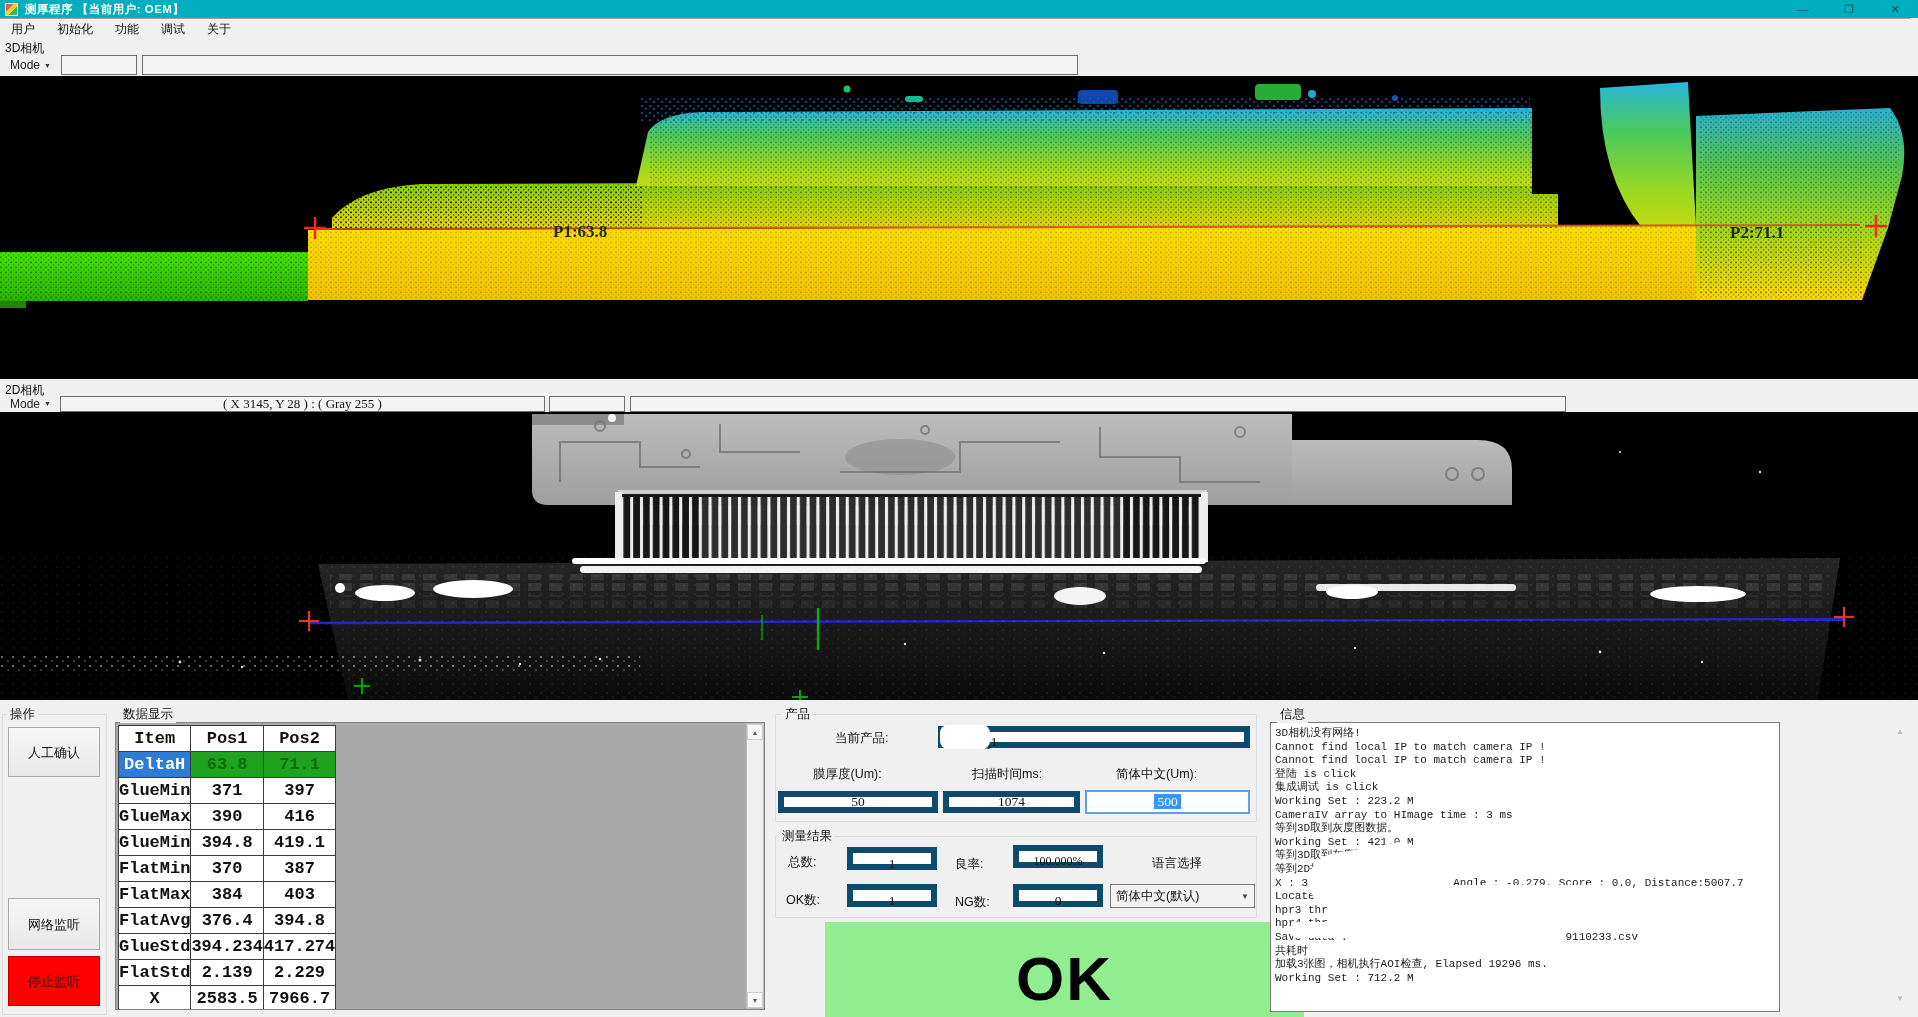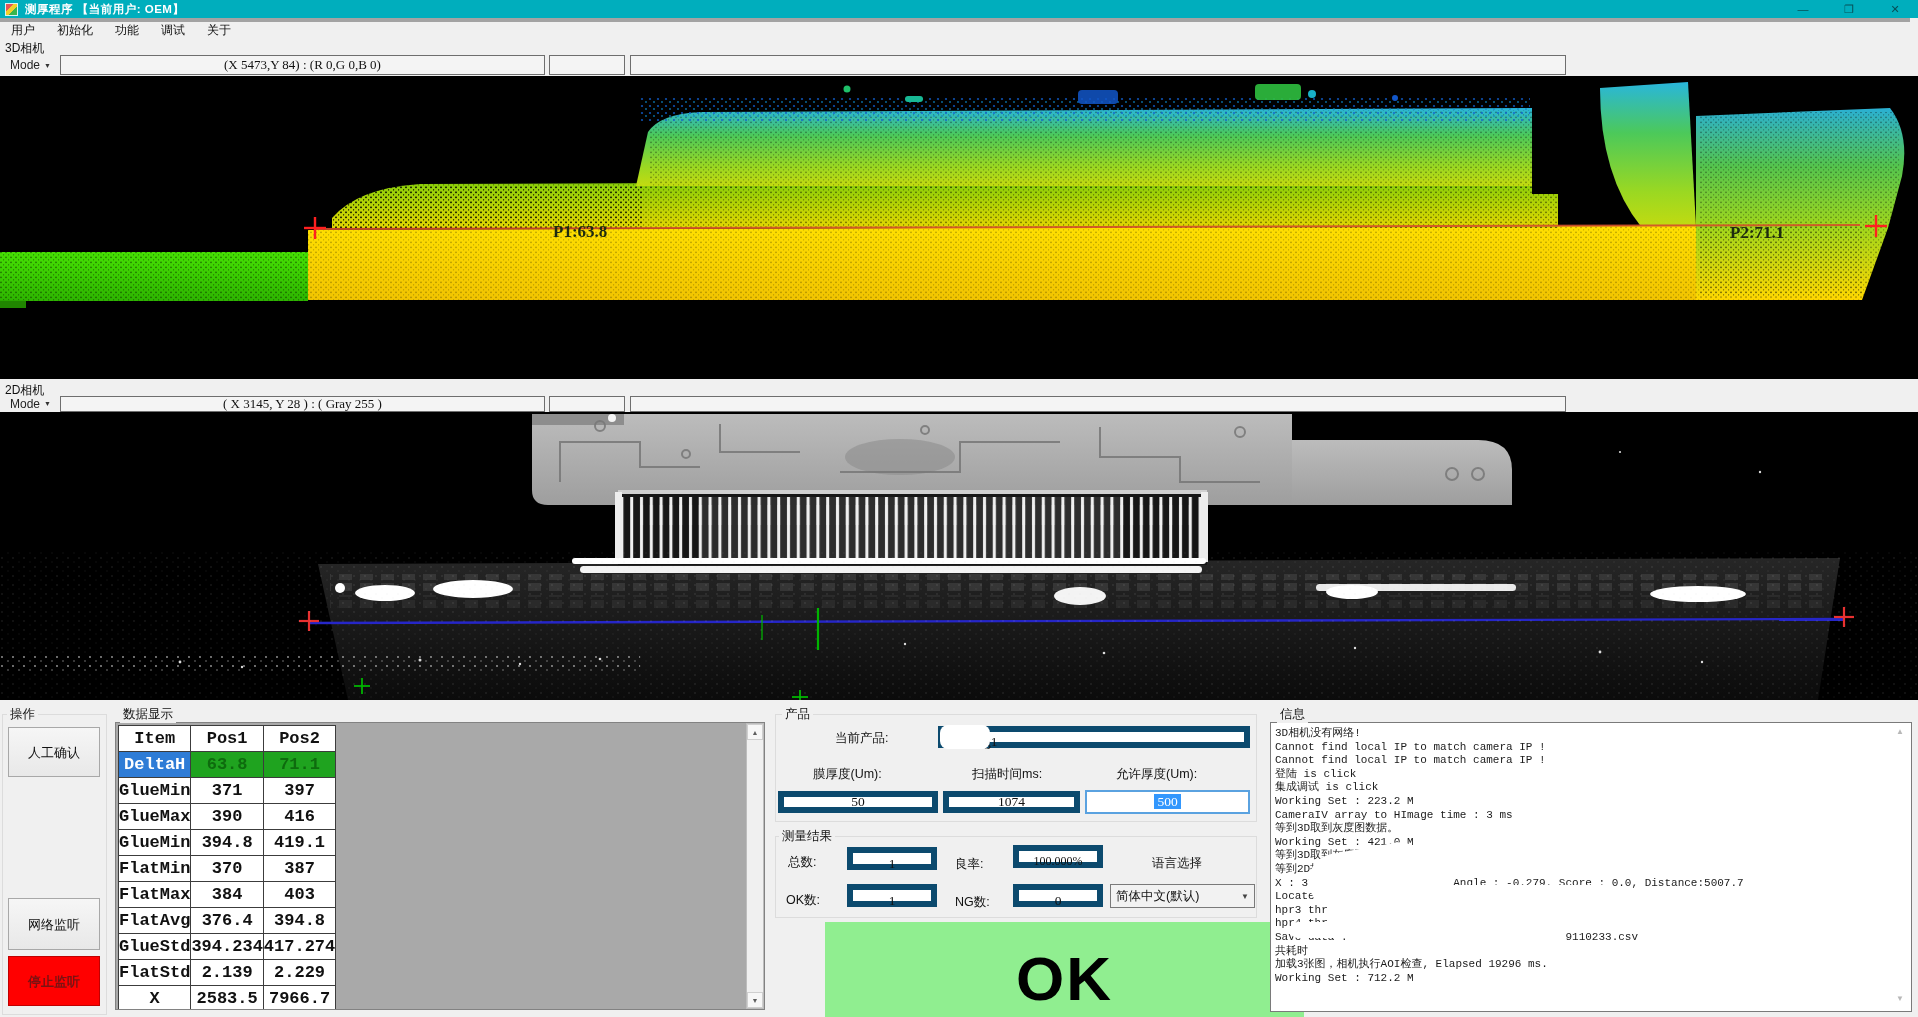--- a/index.html
+++ b/index.html
@@ -7,21 +7,21 @@
     font-family:"Liberation Sans", sans-serif; }
   .abs { position:absolute; }
   
   .titlebar { left:0; top:0; width:1918px; height:18px; background:#00AEBD; display:flex; align-items:center; }
   .app-icon { width:13px; height:13px; margin-left:5px; border:1px solid #d8f4f6;
     background:linear-gradient(135deg,#e85656 0 34%,#f2cf2a 34% 62%,#3ab54d 62%); }
   .title-text { color:#ffffff; font-size:11.5px; font-weight:700; margin-left:7px; letter-spacing:.5px; }
   .win-btns { margin-left:auto; display:flex; }
   .win-btn { width:46px; height:18px; color:#074f57; font-size:11px; text-align:center; line-height:18px; }
   
-  .menubar { left:0; top:18px; width:1910px; height:20px; background:#f0f0f0; border-top:4px solid #a3a3a3; display:flex; align-items:center; }
+  .menubar { left:0; top:18px; width:1910px; height:20px; background:#f0f0f0; border-top:1px solid #a3a3a3; display:flex; align-items:center; }
   .menu-item { font-size:12px; color:#111; padding:0 11px; height:20px; line-height:20px; }
   .cam-label { font-size:12px; color:#111; }
   
   .modebar { display:flex; align-items:center; }
   .mode-btn { font-size:12px; color:#222; padding:1px 6px; display:flex; align-items:center; gap:4px; }
   .mode-caret { font-size:7px; color:#333; }
   .coord-box { height:20px; border:1px solid #6e6e6e; background:#f4f4f4; text-align:center;
     font-family:"Liberation Serif", serif; font-size:13px; color:#111; line-height:18px; }
   
   .grouplabel { font-size:12.5px; color:#111; background:#f0f0f0; padding:0 3px; z-index:3; }
@@ -73,21 +73,20 @@
   <div class="menu-item">调试</div>
   <div class="menu-item">关于</div>
 </div>
 
 <div class="abs cam-label" style="left:5px; top:40px;">3D相机</div>
 <div class="abs modebar" style="left:0; top:54px; width:1918px; height:22px;">
   <div class="mode-btn" style="margin-left:4px;">
     <span>Mode</span>
     <span class="mode-caret">▼</span>
   </div>
-  <div class="coord-box" style="width:485px; margin-left:3px;">(X 5473,Y 84) : (R 0,G 0,B 0)</div>
   <div class="coord-box" style="width:76px; margin-left:4px;"></div>
   <div class="coord-box" style="width:936px; margin-left:5px;"></div>
 </div>
 
 <div class="abs" style="left:0; top:76px; width:1918px; height:303px; background:#000;">
 <svg width="1918" height="303" viewBox="0 0 1918 303" xmlns="http://www.w3.org/2000/svg">
   <defs>
     <linearGradient id="gYellow" x1="0" y1="0" x2="0" y2="1">
       <stop offset="0" stop-color="#ffe000"></stop>
           <stop offset="1" stop-color="#f2c400"></stop>
@@ -355,21 +354,21 @@
 </div>
 
 <div class="abs grouplabel" style="left:782px; top:706px;">产品</div>
 <div class="abs groupbox" style="left:775px; top:714px; width:482px; height:108px;"></div>
 <div class="abs lbl" style="left:835px; top:730px;">当前产品:</div>
 <div class="abs field" style="left:938px; top:726px; width:312px; height:22px; text-align:left; line-height:20px;">
   <span style="padding-left:40px;">g1</span>
 </div>
 <div class="abs lbl" style="left:813px; top:766px;">膜厚度(Um):</div>
 <div class="abs lbl" style="left:972px; top:766px;">扫描时间ms:</div>
-<div class="abs lbl" style="left:1116px; top:766px;">允许厚度(Um):</div>
+<div class="abs lbl" style="left:1116px; top:766px;">简体中文(Um):</div>
 <input class="abs field" style="left: 778px; top: 791px; width: 160px; height: 22px;" value="50">
 <input class="abs field" style="left: 943px; top: 791px; width: 137px; height: 22px;" value="1074">
 <div class="abs field" style="left:1085px; top:790px; width:165px; height:24px; border:2px solid #5aa2e0; line-height:20px;">
   <span class="sel-500">500</span>
 </div>
 
 <div class="abs grouplabel" style="left:779px; top:828px;">测量结果</div>
 <div class="abs groupbox" style="left:775px; top:836px; width:482px; height:82px;"></div>
 <div class="abs lbl" style="left:788px; top:854px;">总数:</div>
 <div class="abs field" style="left:847px; top:847px; width:90px; height:23px; line-height:21px;">1</div>
@@ -383,21 +382,21 @@
 <div class="abs combo" style="left:1110px; top:884px; width:145px; height:24px;">
   <span>简体中文(默认)</span>
   <span class="caret">▼</span>
 </div>
 
 <div class="abs okbox" style="left:777px; top:922px; width:479px; height:112px;margin-left:48px;">
   <span>OK</span>
 </div>
 
 <div class="abs grouplabel" style="left:1277px; top:706px;">信息</div>
-<div class="abs infobox" style="left:1270px; top:722px; width:642px; height:290px;">
+<div class="abs infobox" style="left:1270px; top:722px; width:510px; height:290px;">
   <div style="padding:4px 4px 0 4px;">
     <div class="log-line">3D相机没有网络!</div>
     <div class="log-line">Cannot find local IP to match camera IP !</div>
     <div class="log-line">Cannot find local IP to match camera IP !</div>
     <div class="log-line">登陆 is click</div>
     <div class="log-line">集成调试 is click</div>
     <div class="log-line">Working Set : 223.2 M</div>
     <div class="log-line">CameraIV array to HImage time : 3 ms</div>
     <div class="log-line">等到3D取到灰度图数据。</div>
     <div class="log-line">Working Set : 421.0 M</div>

